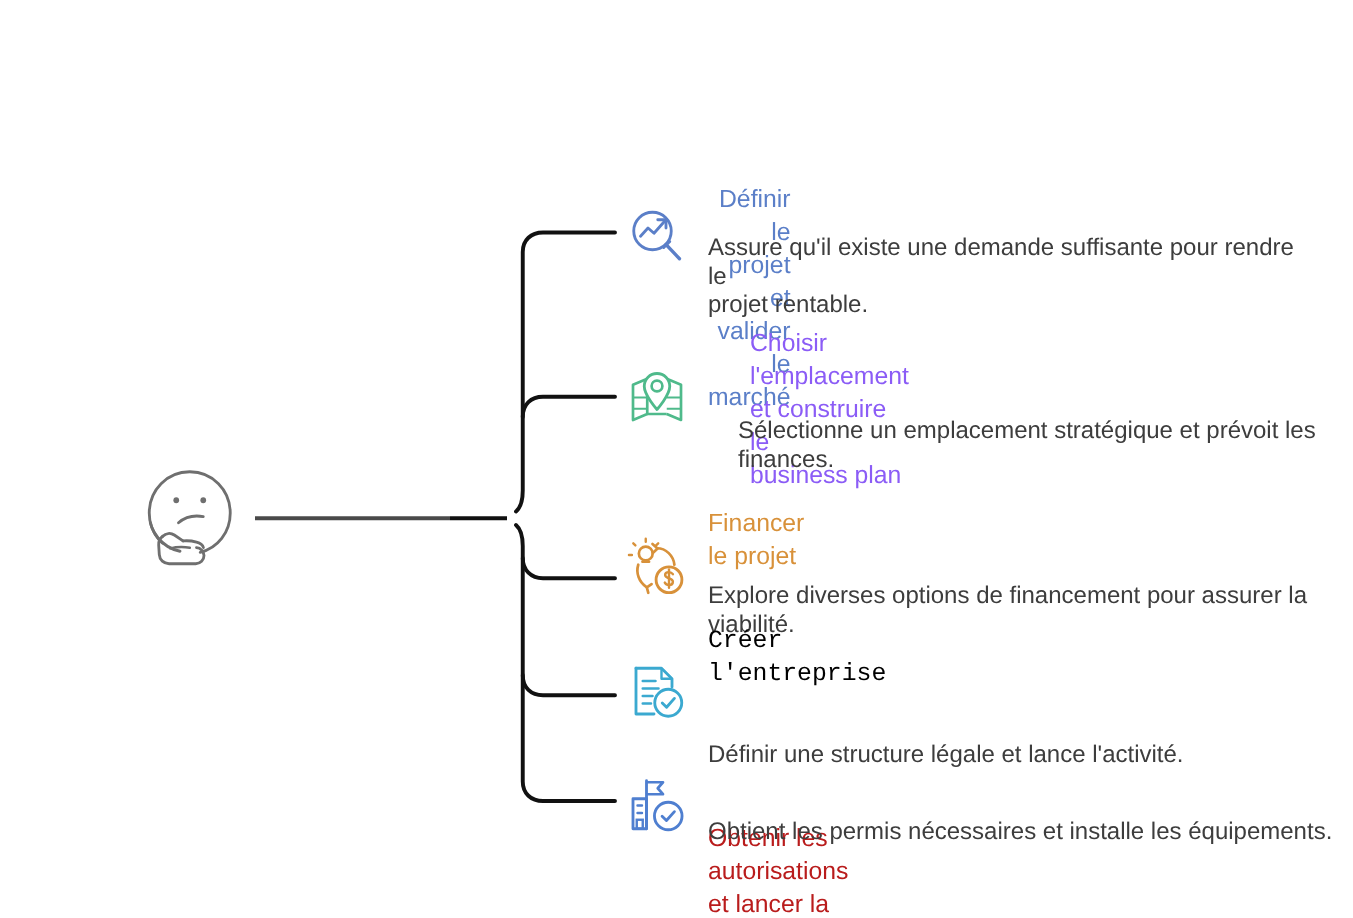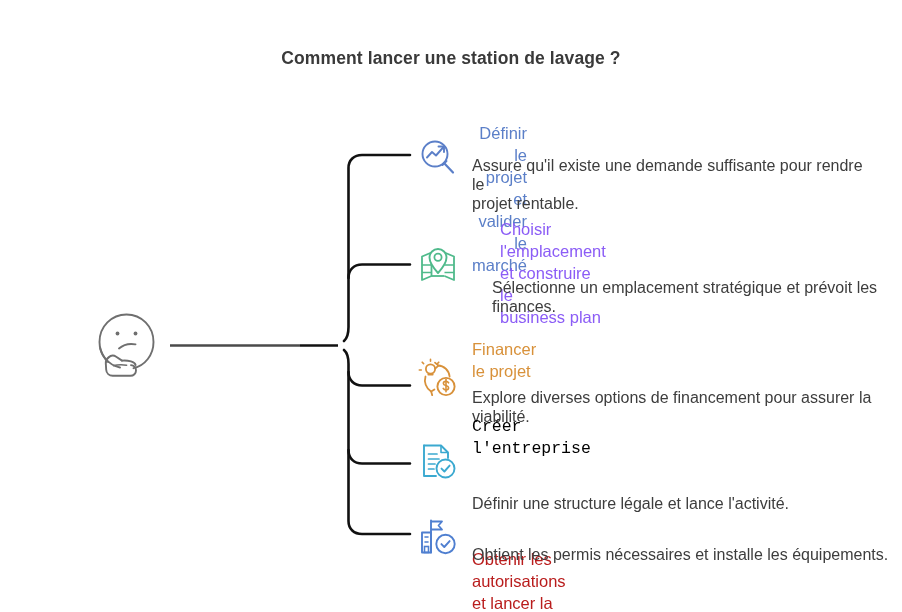--- a/index.html
+++ b/index.html
@@ -78,21 +78,20 @@
     line-height: 19px;
     color: #3d3d3d;
     white-space: pre-line;
   }
 </style>
 </head>
 <body>
 
 <div id="canvas">
 
-  <div class="page-title">Comment lancer une station de lavage ?</div>
 
   <div class="center-node">
     <svg width="72" height="74" viewBox="0 0 72 74" fill="none">
 
       <path d="M28 62.5 C16 60 7.5 49.5 7.5 37 C7.5 21.5 19.5 9.5 34.5 9.5 C49.5 9.5 61.5 21.5 61.5 37 C61.5 50 53 60.5 41.5 63.2" stroke="#6f6f6f" stroke-width="1.9" stroke-linecap="round" fill="none"></path>
 
       <path d="M8.2 43.5 C9.6 49 12.4 53.6 16.2 57" stroke="#6f6f6f" stroke-width="1.9" stroke-linecap="round" fill="none"></path>
 
       <ellipse cx="25.5" cy="28.5" rx="1.9" ry="2.0" fill="#6f6f6f"></ellipse>
       <ellipse cx="43.5" cy="28.5" rx="1.9" ry="2.0" fill="#6f6f6f"></ellipse>

